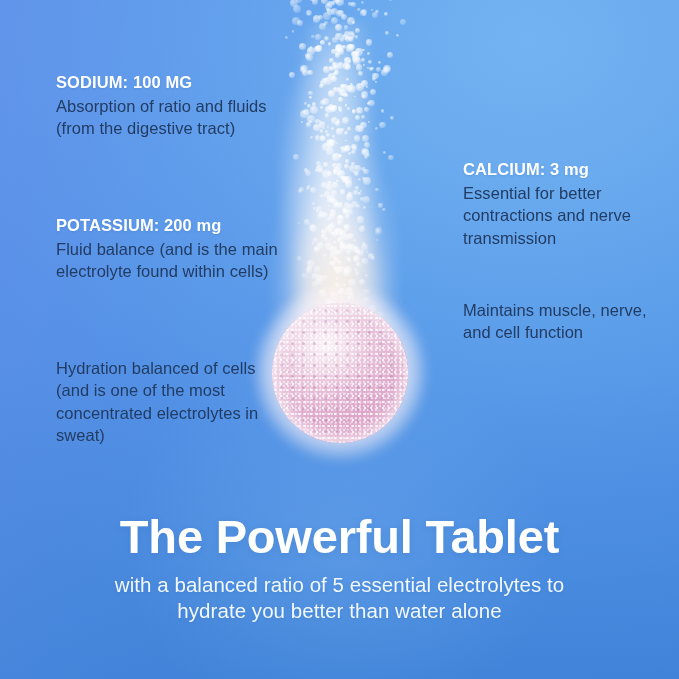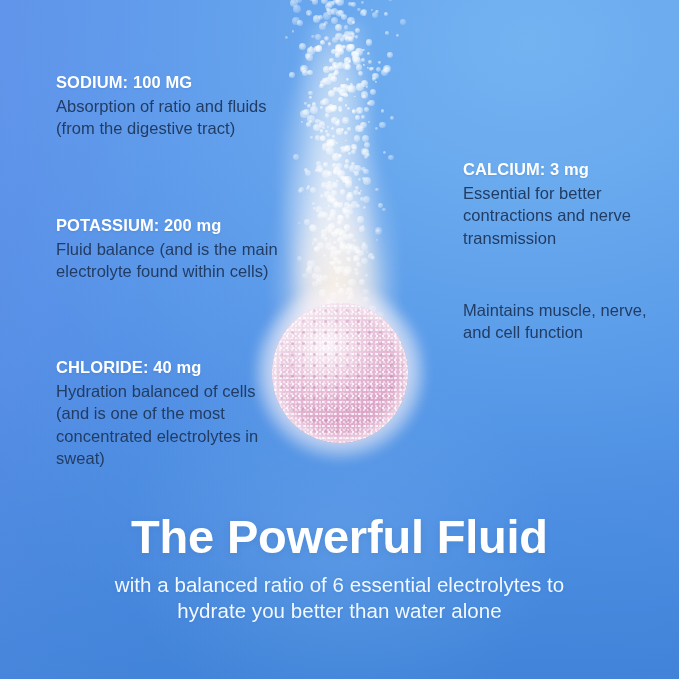--- a/index.html
+++ b/index.html
@@ -839,31 +839,30 @@
     <h3>SODIUM: 100 MG</h3>
     <p>Absorption of ratio and fluids (from the digestive tract)</p>
   </div>
 
   <div class="nutrient left" id="n-potassium">
     <h3>POTASSIUM: 200 mg</h3>
     <p>Fluid balance (and is the main electrolyte found within cells)</p>
   </div>
 
   <div class="nutrient left" id="n-chloride">
-    <h3>CHLORIDE: 40 mg</h3>
     <p>Hydration balanced of cells (and is one of the most concentrated electrolytes in sweat)</p>
   </div>
 
   <div class="nutrient right" id="n-calcium">
     <h3>CALCIUM: 3 mg</h3>
     <p>Essential for better contractions and nerve transmission</p>
   </div>
 
   <div class="nutrient right" id="n-magnesium">
     <p>Maintains muscle, nerve, and cell function</p>
   </div>
 
   <div class="headline-block">
-    <h1 class="headline">The Powerful Fluid</h1>
-    <p class="subhead">with a balanced ratio of 6 essential electrolytes to hydrate you better than water alone</p>
+    <h1 class="headline">The Powerful Tablet</h1>
+    <p class="subhead">with a balanced ratio of 5 essential electrolytes to hydrate you better than water alone</p>
   </div>
 
 </div>
 
 </body></html>

